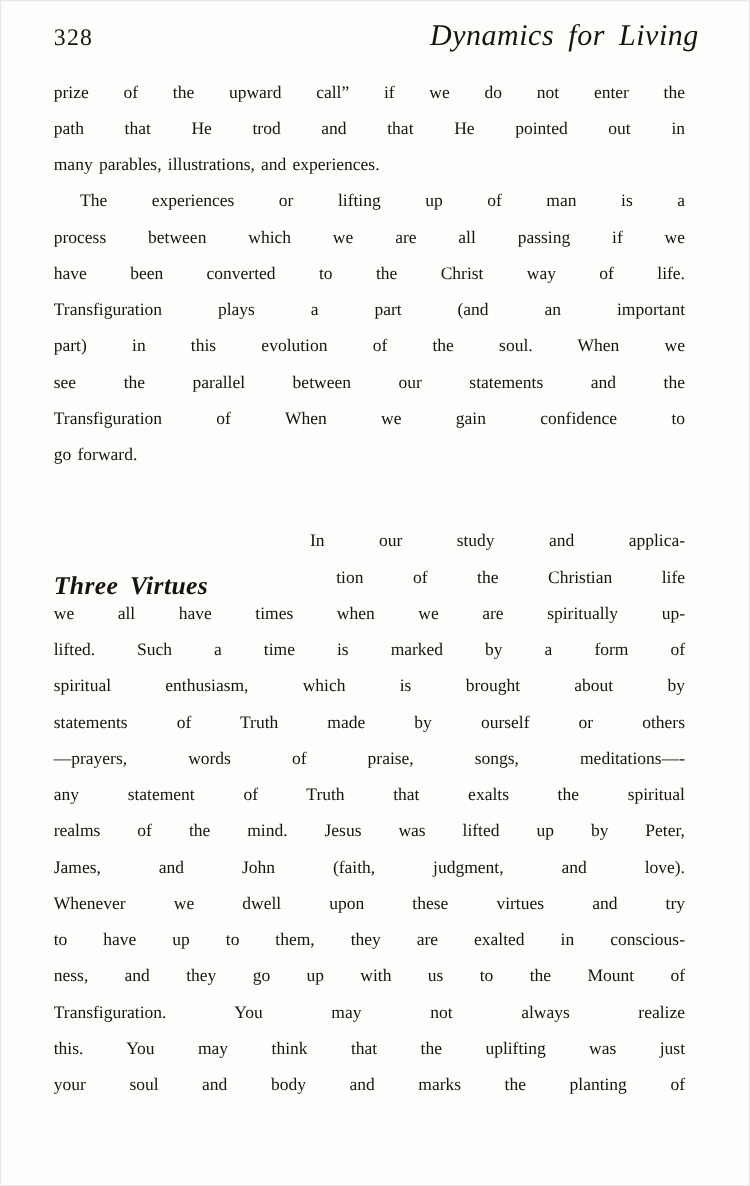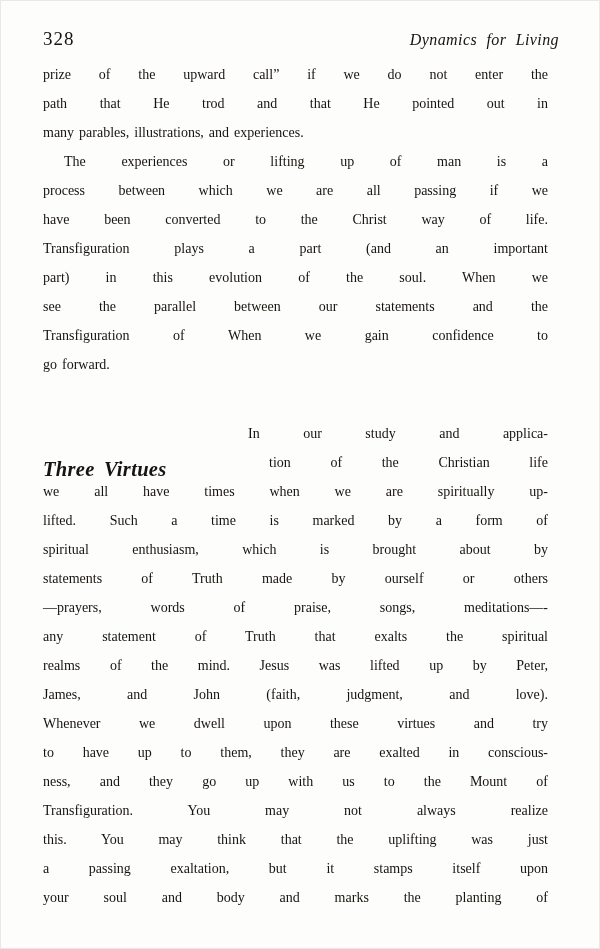--- a/index.html
+++ b/index.html
@@ -16,29 +16,28 @@
     overflow: hidden;
     box-sizing: border-box;
     border: 1px solid #e8e8e6;
   }
   .running-head {
     position: absolute;
     top: 15px; left: 42px; right: 40px;
     display: flex;
     justify-content: space-between;
     align-items: baseline;
-    margin-top: 12px;
   }
   .folio {
     font-size: 19px;
     letter-spacing: 1px;
   }
   .running-title {
     font-style: italic;
-    font-size: 16px;
+    font-size: 24px;
     letter-spacing: 0.4px;
     word-spacing: 5px;
   }
   .text-block {
     position: absolute;
     top: 59px; left: 42px;
     width: 505px;
   }
   .paragraph { margin: 0; }
   .line {
@@ -103,17 +102,16 @@
         <div class="line">statements of Truth made by ourself or others</div>
         <div class="line">—prayers, words of praise, songs, meditations—-</div>
         <div class="line">any statement of Truth that exalts the spiritual</div>
         <div class="line">realms of the mind. Jesus was lifted up by Peter,</div>
         <div class="line">James, and John (faith, judgment, and love).</div>
         <div class="line">Whenever we dwell upon these virtues and try</div>
         <div class="line">to have up to them, they are exalted in conscious-</div>
         <div class="line">ness, and they go up with us to the Mount of</div>
         <div class="line">Transfiguration. You may not always realize</div>
         <div class="line">this. You may think that the uplifting was just</div>
-        <div class="line">a passing exaltation, but it stamps itself upon</div>
         <div class="line">your soul and body and marks the planting of</div>
       </div>
     </main>
 </div>
 
 </body></html>

